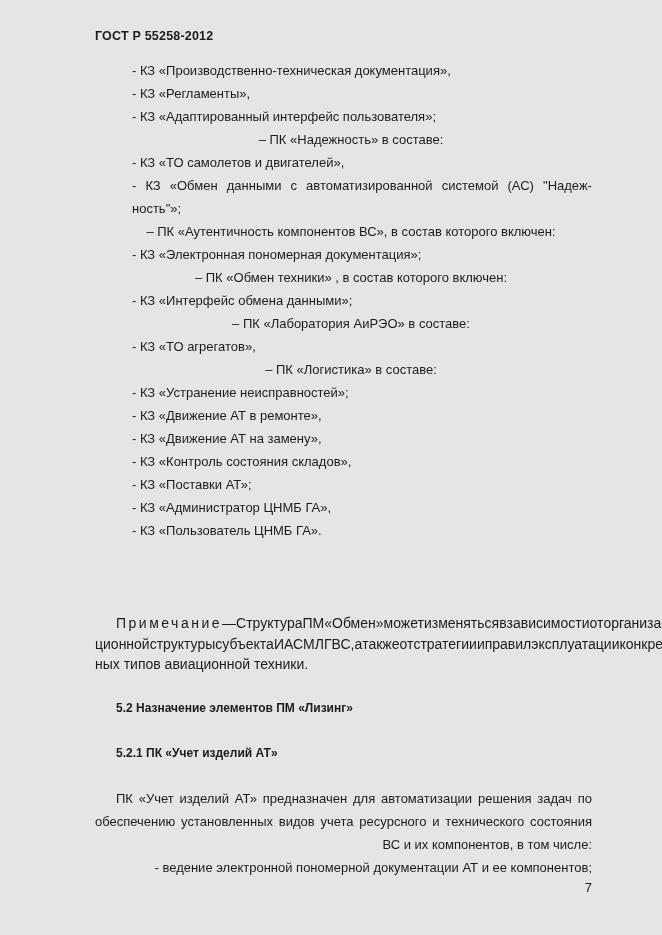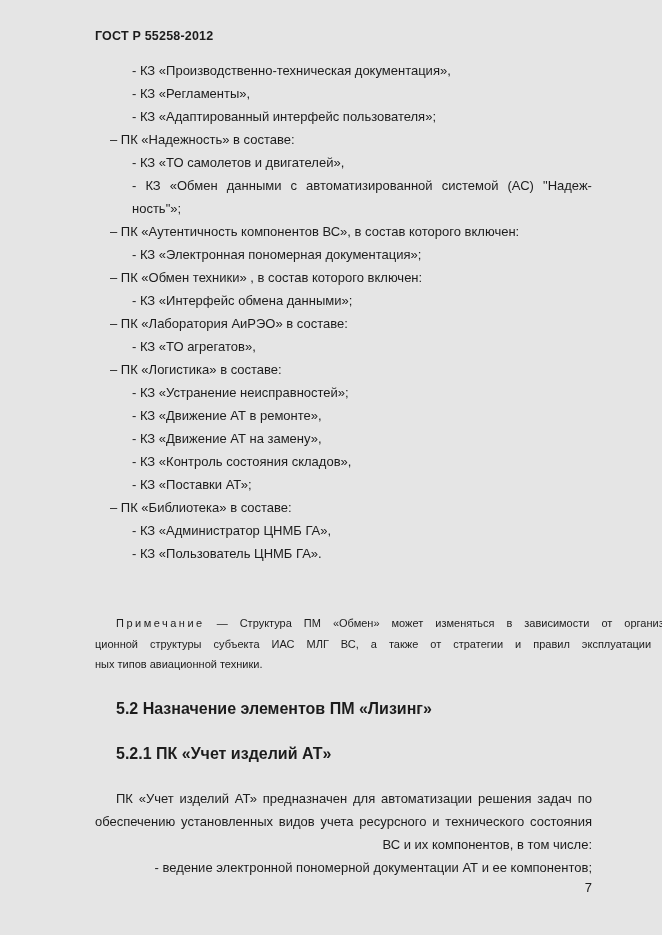--- a/index.html
+++ b/index.html
@@ -25,35 +25,35 @@
     position: absolute;
     left: 95px;
     width: 497px;
   }
   .line {
     font-size: 13px;
     line-height: 23px;
     white-space: nowrap;
   }
   
-  .pk    { padding-left: 15px; }
+  .pk    { padding-left: 15px; text-align: center; }
   .kz    { padding-left: 37px; }
   .cont  { padding-left: 37px; }
   .indent{ padding-left: 21px; }
   
   .just {
     display: flex;
     justify-content: space-between;
   }
   .just .w { white-space: pre; }
   
-  .note .line { font-size: 11px; line-height: 20.5px; gap: 12px; }
+  .note .line { font-size: 14px; line-height: 20.5px; }
   .note .line:first-child .w:first-child { letter-spacing: 2.5px; }
   .heading {
-    font-size: 16px;
+    font-size: 12px;
     font-weight: bold;
     line-height: 23px;
     padding-left: 21px;
     box-sizing: border-box;
   }
   .para .line { font-size: 13px; text-align: right; }
   .page-number {
     font-size: 13px;
     text-align: right;
     line-height: 16px;
@@ -89,21 +89,20 @@
       <div class="line pk">– ПК «Обмен техники» , в состав которого включен:</div>
       <div class="line kz">- КЗ «Интерфейс обмена данными»;</div>
       <div class="line pk">– ПК «Лаборатория АиРЭО» в составе:</div>
       <div class="line kz">- КЗ «ТО агрегатов»,</div>
       <div class="line pk">– ПК «Логистика» в составе:</div>
       <div class="line kz">- КЗ «Устранение неисправностей»;</div>
       <div class="line kz">- КЗ «Движение АТ в ремонте»,</div>
       <div class="line kz">- КЗ «Движение АТ на замену»,</div>
       <div class="line kz">- КЗ «Контроль состояния складов»,</div>
       <div class="line kz">- КЗ «Поставки АТ»;</div>
-      <div class="line pk">– ПК «Библиотека» в составе:</div>
       <div class="line kz">- КЗ «Администратор ЦНМБ ГА»,</div>
       <div class="line kz">- КЗ «Пользователь ЦНМБ ГА».</div>
     </div>
 
   <div class="block note" style="top:613px">
       <div class="line indent just">
         <span class="w">Примечание</span>
         <span class="w">—</span>
         <span class="w">Структура</span>
         <span class="w">ПМ</span>

